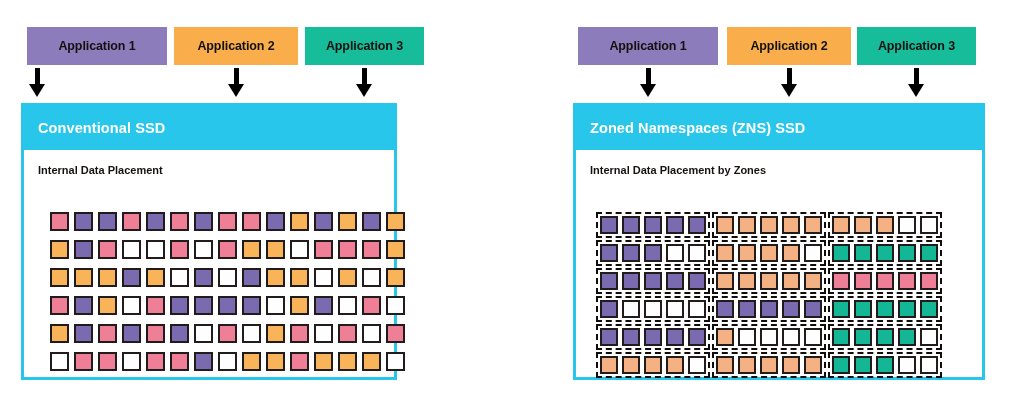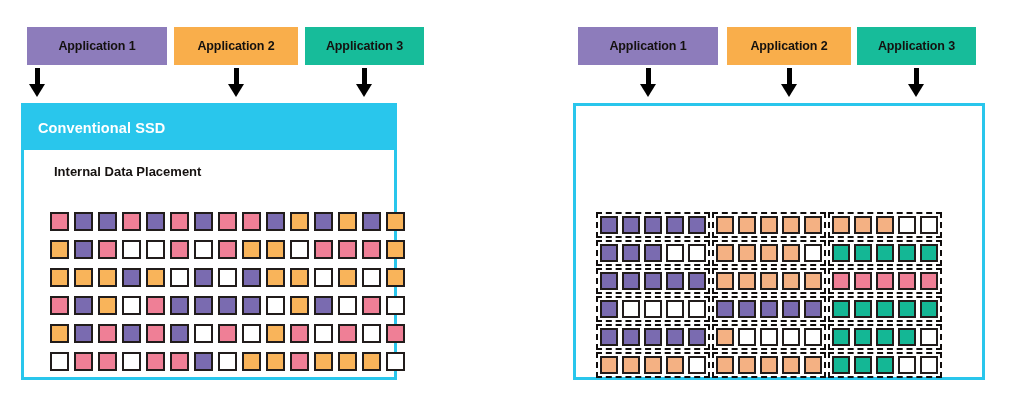--- a/index.html
+++ b/index.html
@@ -77,25 +77,24 @@
     font-size: 14.5px;
     font-weight: bold;
     color: #ffffff;
     letter-spacing: 0.1px;
     white-space: nowrap;
   }
   .ssd-body {
     padding: 14px 0 0 14px;
   }
   .ssd-subtitle {
-    font-size: 13px;
+    font-size: 11px;
     font-weight: bold;
     color: #161210;
     white-space: nowrap;
-    margin-left: 16px;
   }
 
   
   .grid {
     position: absolute;
   }
   .grid-row {
     display: flex;
   }
   .cell {
@@ -289,20 +288,26 @@
       <div class="head"></div>
     </div>
     <div class="app-box" style="left: 857px; width: 119px; background: rgb(23, 188, 154);">
       <span class="app-label">Application 3</span>
     </div>
     <div class="arrow" style="left: 916px; top: 68px;">
       <div class="stem"></div>
       <div class="head"></div>
     </div>
     <div class="ssd-panel" style="left: 573px; top: 103px; width: 412px; height: 277px; border-color: rgb(41, 198, 236);">
+      <div class="ssd-title-bar" style="background: rgb(41, 198, 236);">
+        <span class="ssd-title">Zoned Namespaces (ZNS) SSD</span>
+      </div>
+      <div class="ssd-body">
+        <div class="ssd-subtitle">Internal Data Placement by Zones</div>
+      </div>
       <div class="zone-grid" style="left: 20px; top: 106px;">
         <div class="zone-row">
           <div class="zone-block">
             <div class="cell" style="background: rgb(122, 107, 176);"></div>
             <div class="cell" style="background: rgb(122, 107, 176);"></div>
             <div class="cell" style="background: rgb(122, 107, 176);"></div>
             <div class="cell" style="background: rgb(122, 107, 176);"></div>
             <div class="cell" style="background: rgb(122, 107, 176);"></div>
           </div>
           <div class="zone-block">

